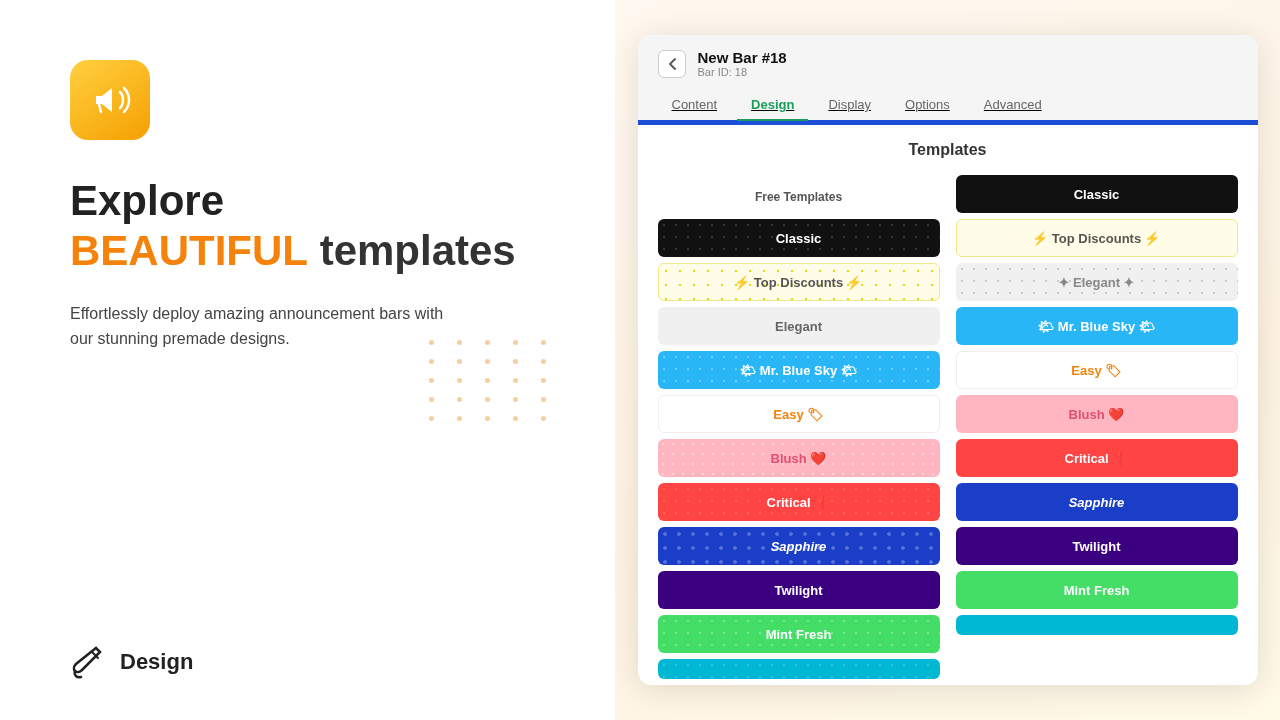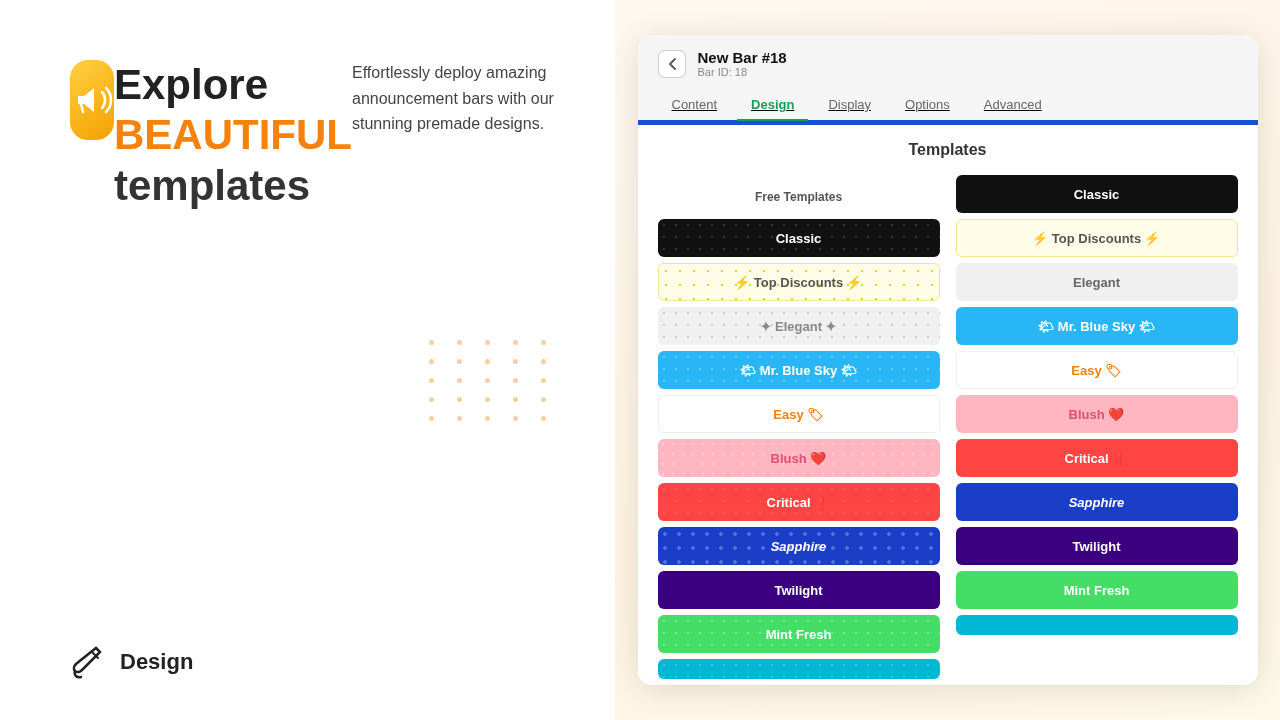--- a/index.html
+++ b/index.html
@@ -12,21 +12,21 @@
       display: flex;
     }
 
     
     .left-panel {
       width: 615px;
       height: 720px;
       background: #ffffff;
       position: relative;
       display: flex;
-      flex-direction: row;
+      flex-direction: column;
       justify-content: flex-start;
       padding: 60px 60px 40px 70px;
       overflow: hidden;
     }
 
     
     .dot-grid {
       position: absolute;
       right: 60px;
       top: 340px;
@@ -419,23 +419,23 @@
 
 
         <div class="template-item t-classic-free">Classic</div>
 
         <div class="template-item t-classic-prem">Classic</div>
 
         <div class="template-item t-topdiscounts-free">⚡ Top Discounts ⚡</div>
 
         <div class="template-item t-topdiscounts-prem">⚡ Top Discounts ⚡</div>
 
+        <div class="template-item t-elegant-prem">✦ Elegant ✦</div>
+
         <div class="template-item t-elegant-free">Elegant</div>
-
-        <div class="template-item t-elegant-prem">✦ Elegant ✦</div>
 
         <div class="template-item t-mrbluesky-free">🌤 Mr. Blue Sky 🌤</div>
 
         <div class="template-item t-mrbluesky-prem">🌤 Mr. Blue Sky 🌤</div>
 
         <div class="template-item t-easy-free">Easy 🏷</div>
 
         <div class="template-item t-easy-prem">Easy 🏷</div>
 
         <div class="template-item t-blush-free">Blush ❤️</div>

